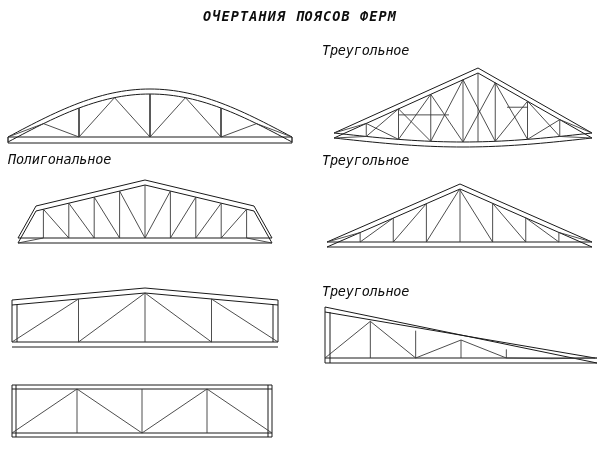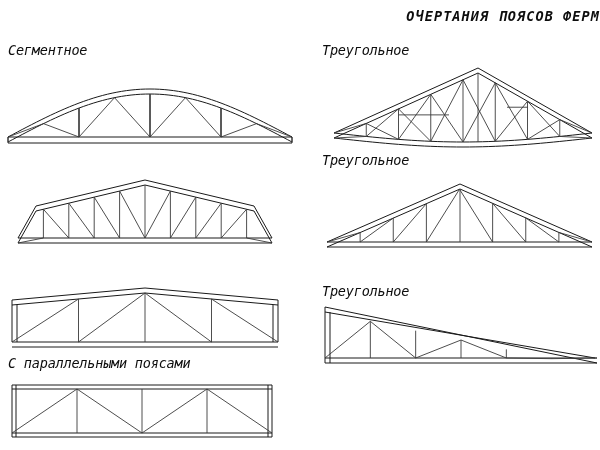--- a/index.html
+++ b/index.html
@@ -21,21 +21,21 @@
     top: 0;
     width: 600px;
     height: 450px;
     background: #ffffff;
   }
   .title {
     position: absolute;
     left: 0;
     top: 8px;
     width: 600px;
-    text-align: right;
+    text-align: center;
     font-family: "DejaVu Sans Mono", monospace;
     font-style: italic;
     font-weight: bold;
     font-size: 13.5px;
     letter-spacing: 1.1px;
     color: #0d0d0d;
     white-space: nowrap;
   }
   .caption {
     position: absolute;
@@ -66,22 +66,21 @@
     stroke-width: 0.9;
   }
 </style>
 </head>
 <body>
 
 <div id="page">
 
   <div class="title">ОЧЕРТАНИЯ ПОЯСОВ ФЕРМ</div>
 
-  <div class="caption" style="left:8px; top:42px;">Сегментное</div>
-  <div class="caption" style="left:8px; top:355px;">С параллельными поясами</div>
+  <div class="caption" style="left:8px; top:151px;">Полигональное</div>
   <div class="caption" style="left:322px; top:42px;">Треугольное</div>
   <div class="caption" style="left:322px; top:152px;">Треугольное</div>
   <div class="caption" style="left:322px; top:283px;">Треугольное</div>
 
   <div class="figure" id="fig-segmental" style="left:0px;   top:70px;">
       <svg width="300" height="80" viewBox="0 0 300 80">
         <path d="M8.00 67.00 L12.73 64.49 L17.47 61.98 L22.20 59.49 L26.93 57.02 L31.67 54.58 L36.40 52.17 L41.13 49.80 L45.87 47.48 L50.60 45.21 L55.33 43.00 L60.07 40.86 L64.80 38.79 L69.53 36.79 L74.27 34.88 L79.00 33.06 L83.73 31.33 L88.47 29.70 L93.20 28.17 L97.93 26.74 L102.67 25.43 L107.40 24.23 L112.13 23.15 L116.87 22.19 L121.60 21.35 L126.33 20.64 L131.07 20.05 L135.80 19.59 L140.53 19.26 L145.27 19.07 L150.00 19.00 L154.73 19.07 L159.47 19.26 L164.20 19.59 L168.93 20.05 L173.67 20.64 L178.40 21.35 L183.13 22.19 L187.87 23.15 L192.60 24.23 L197.33 25.43 L202.07 26.74 L206.80 28.17 L211.53 29.70 L216.27 31.33 L221.00 33.06 L225.73 34.88 L230.47 36.79 L235.20 38.79 L239.93 40.86 L244.67 43.00 L249.40 45.21 L254.13 47.48 L258.87 49.80 L263.60 52.17 L268.33 54.58 L273.07 57.02 L277.80 59.49 L282.53 61.98 L287.27 64.49 L292.00 67.00" class="truss-line"></path>
         <path d="M8.00 72.00 L12.73 69.49 L17.47 66.98 L22.20 64.49 L26.93 62.02 L31.67 59.58 L36.40 57.17 L41.13 54.80 L45.87 52.48 L50.60 50.21 L55.33 48.00 L60.07 45.86 L64.80 43.79 L69.53 41.79 L74.27 39.88 L79.00 38.06 L83.73 36.33 L88.47 34.70 L93.20 33.17 L97.93 31.74 L102.67 30.43 L107.40 29.23 L112.13 28.15 L116.87 27.19 L121.60 26.35 L126.33 25.64 L131.07 25.05 L135.80 24.59 L140.53 24.26 L145.27 24.07 L150.00 24.00 L154.73 24.07 L159.47 24.26 L164.20 24.59 L168.93 25.05 L173.67 25.64 L178.40 26.35 L183.13 27.19 L187.87 28.15 L192.60 29.23 L197.33 30.43 L202.07 31.74 L206.80 33.17 L211.53 34.70 L216.27 36.33 L221.00 38.06 L225.73 39.88 L230.47 41.79 L235.20 43.79 L239.93 45.86 L244.67 48.00 L249.40 50.21 L254.13 52.48 L258.87 54.80 L263.60 57.17 L268.33 59.58 L273.07 62.02 L277.80 64.49 L282.53 66.98 L287.27 69.49 L292.00 72.00" class="truss-line"></path>
         <line x1="8" y1="67" x2="292" y2="67" class="truss-line"></line>
         <line x1="8" y1="73" x2="292" y2="73" class="truss-line"></line>

